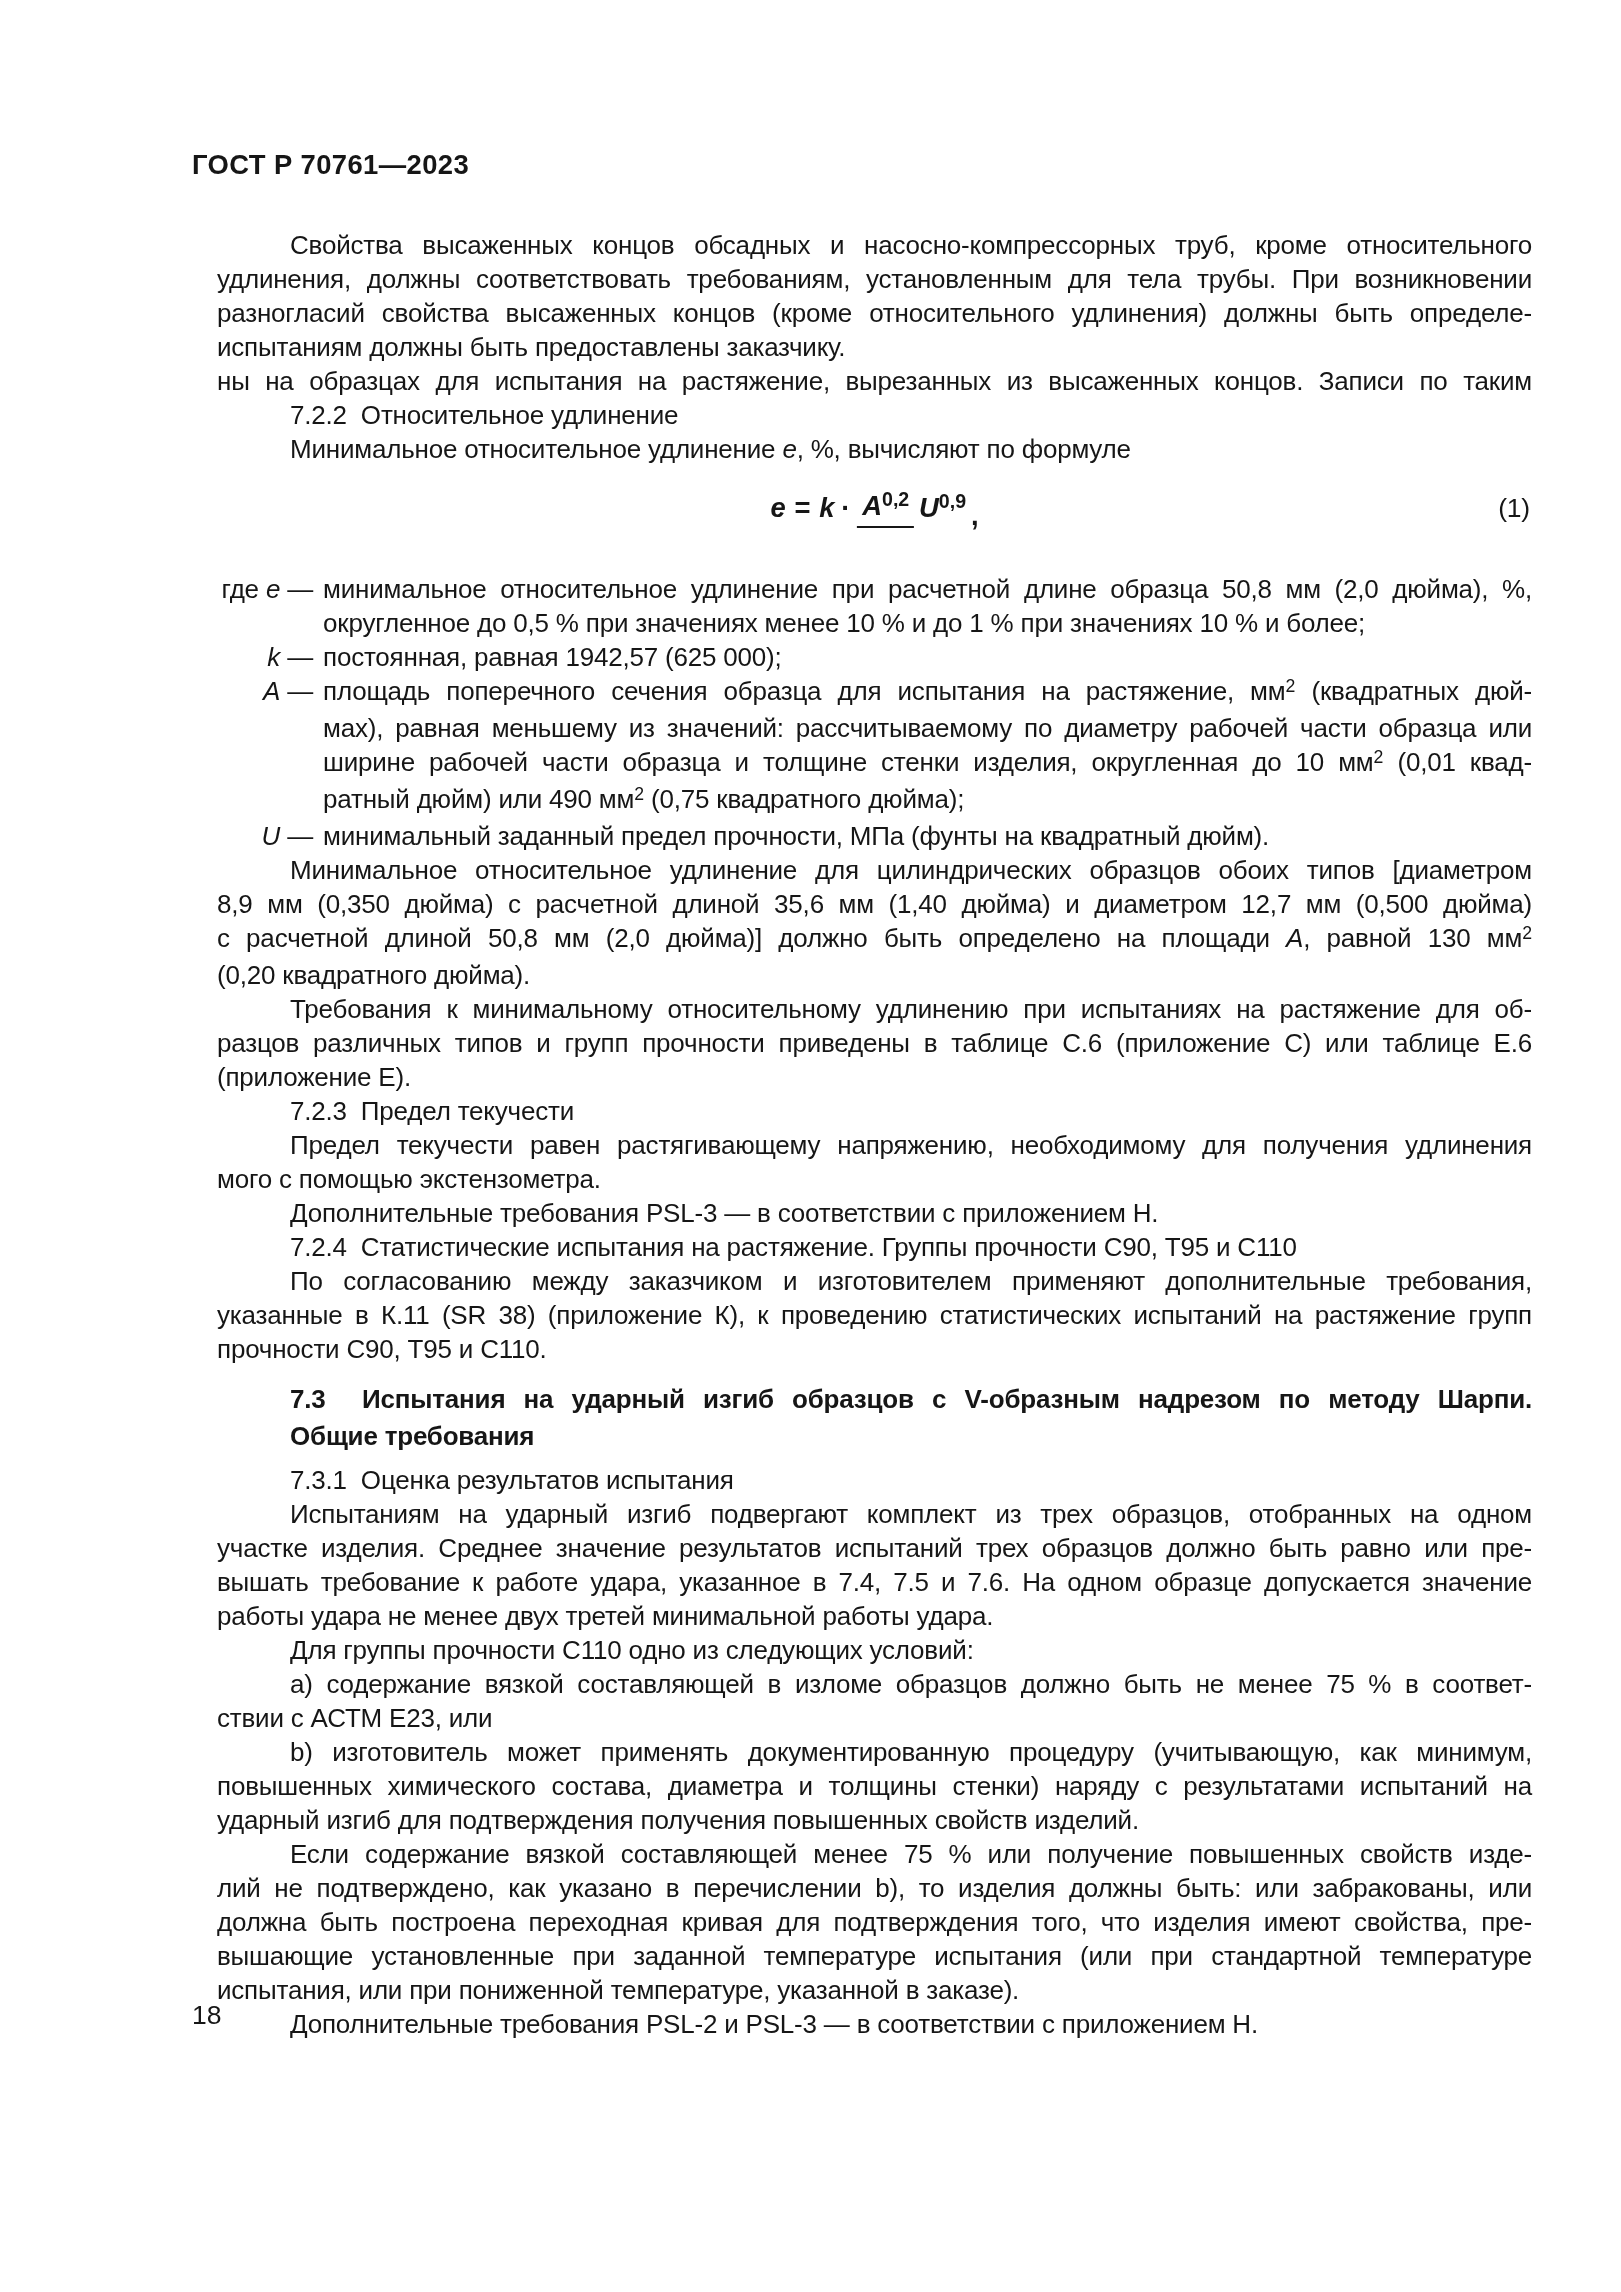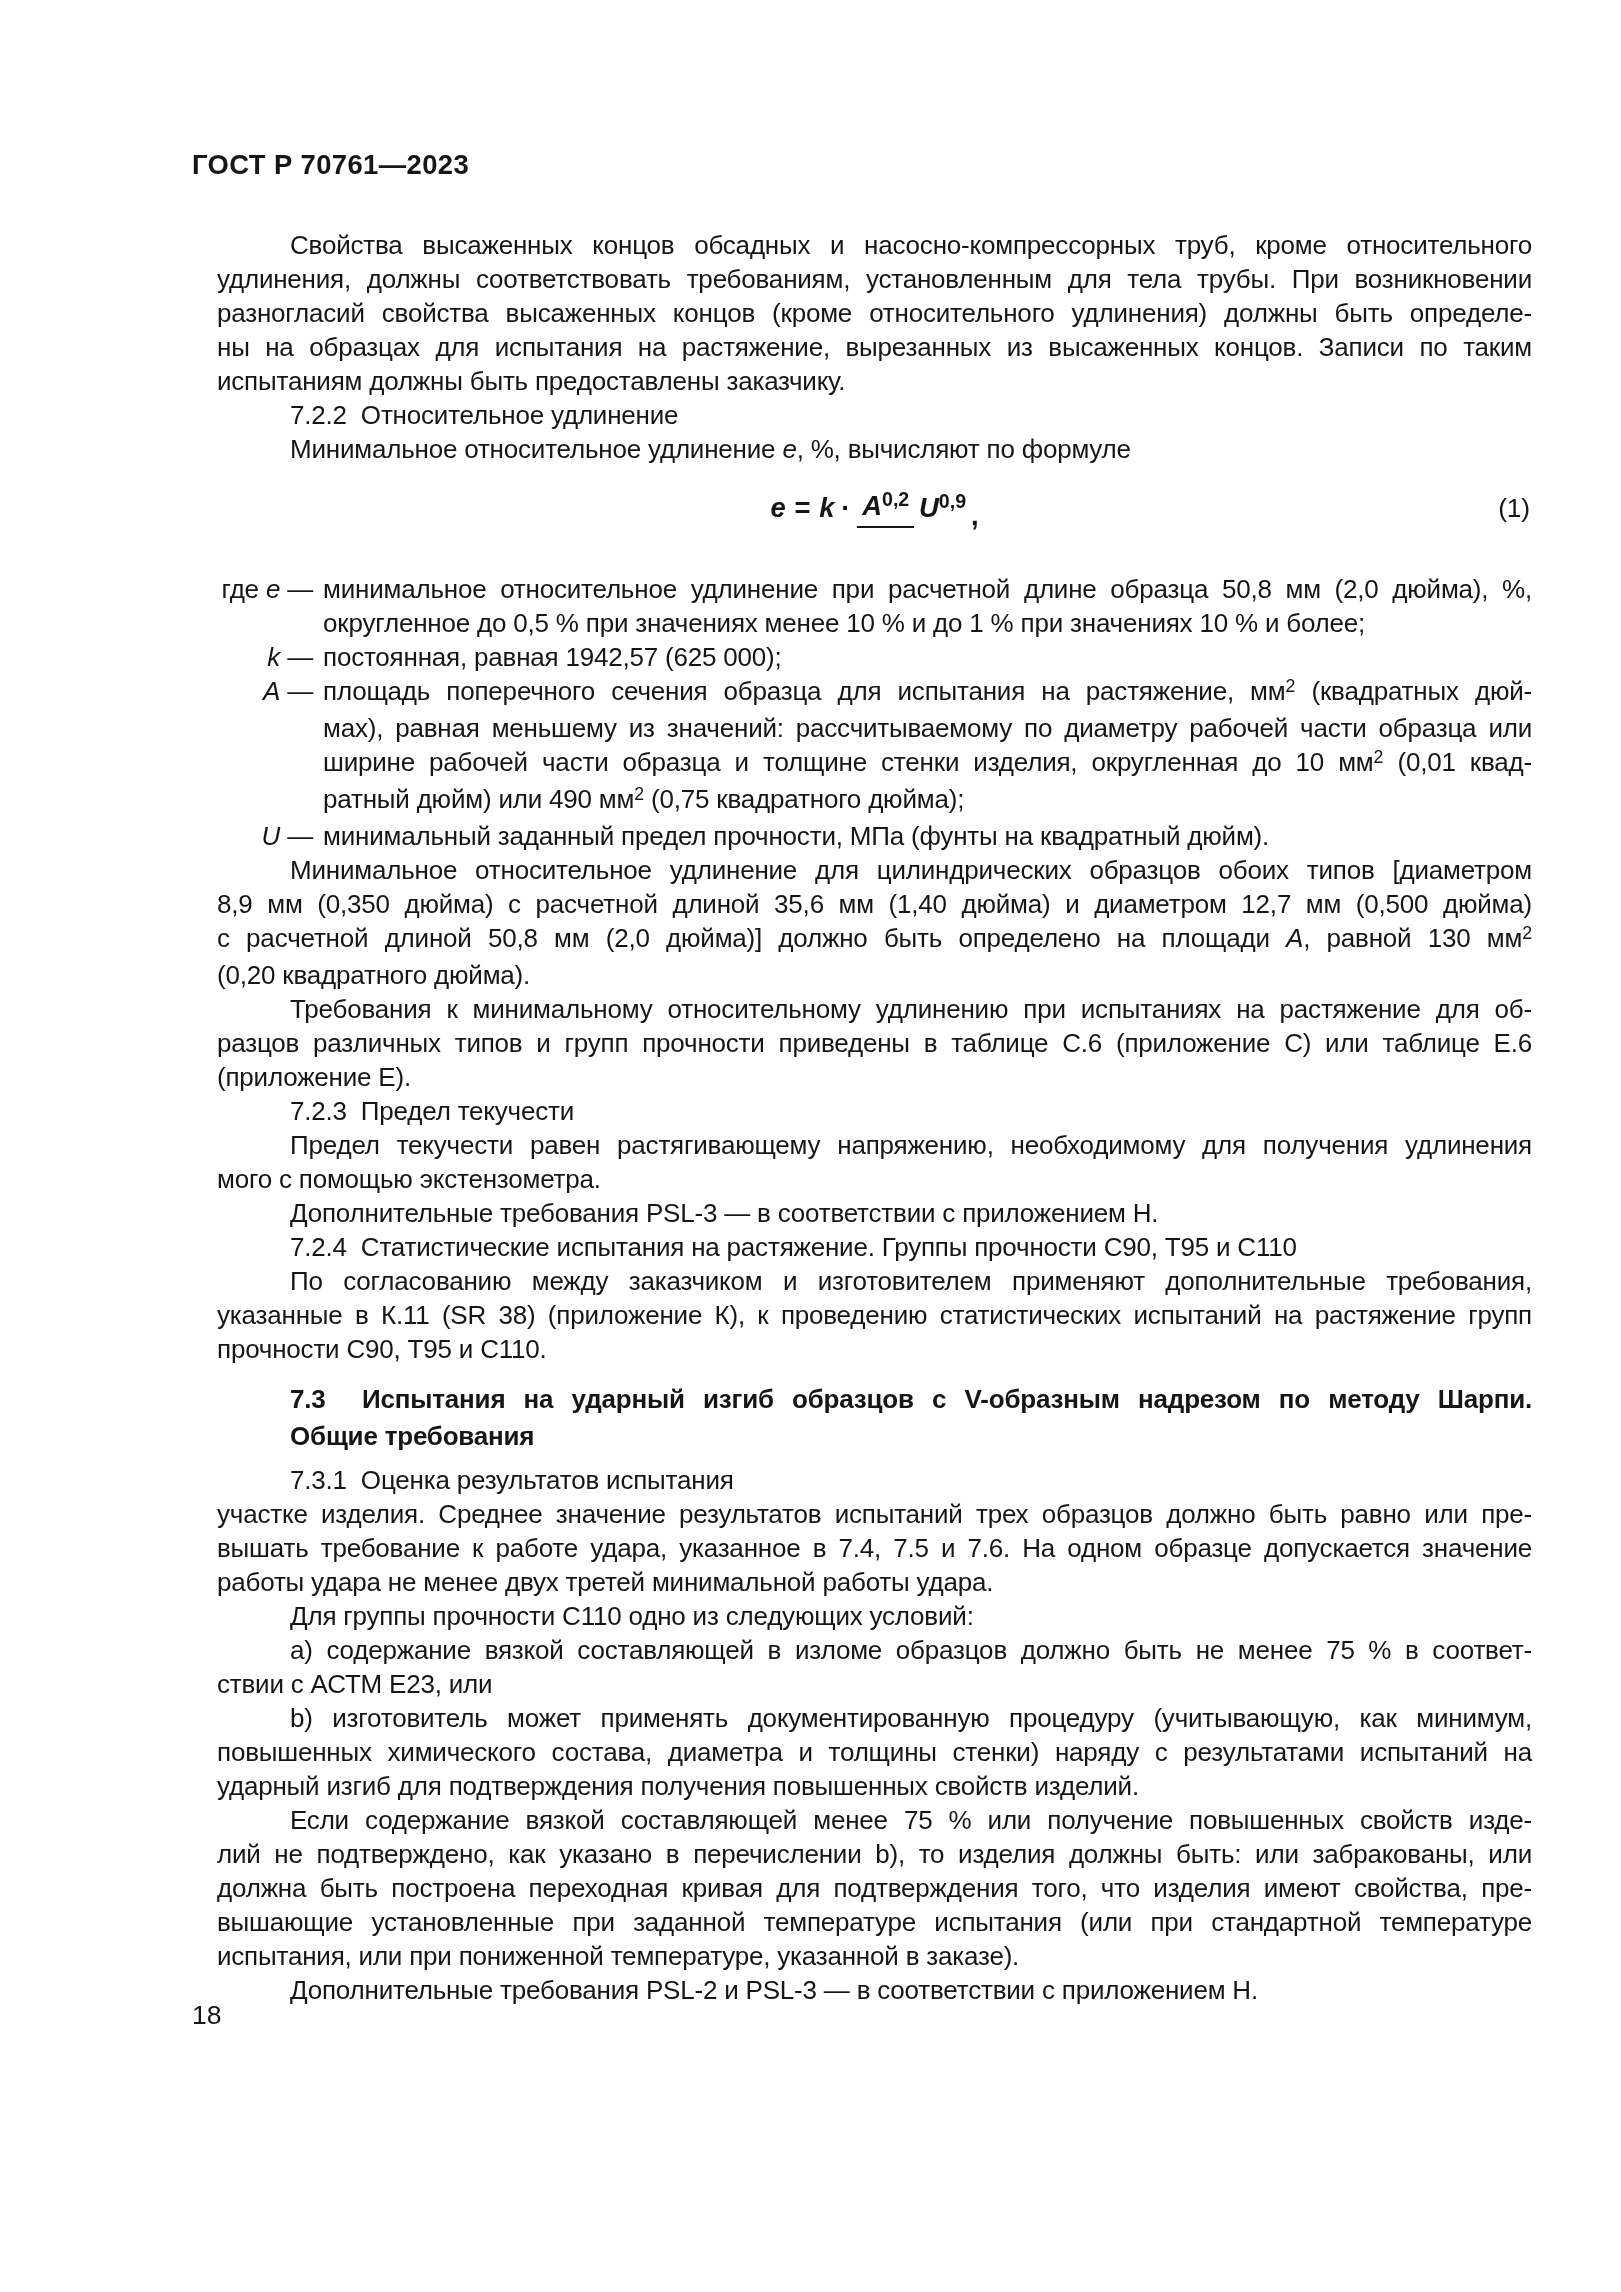--- a/index.html
+++ b/index.html
@@ -49,22 +49,22 @@
 <div class="page">
 
   <div class="doc-header">ГОСТ Р 70761—2023</div>
 
   <div class="content">
     <div id="content-top">
         <div class="para">
           <div class="line first">Свойства высаженных концов обсадных и насосно-компрессорных труб, кроме относительного</div>
           <div class="line">удлинения, должны соответствовать требованиям, установленным для тела трубы. При возникновении</div>
           <div class="line">разногласий свойства высаженных концов (кроме относительного удлинения) должны быть определе-</div>
+          <div class="line last">испытаниям должны быть предоставлены заказчику.</div>
           <div class="line">ны на образцах для испытания на растяжение, вырезанных из высаженных концов. Записи по таким</div>
-          <div class="line last">испытаниям должны быть предоставлены заказчику.</div>
         </div>
         <div class="heading-block">
           <div class="line last">7.2.2&nbsp; Относительное удлинение</div>
         </div>
         <div class="para">
           <div class="line first last">Минимальное относительное удлинение <i>е</i>, %, вычисляют по формуле</div>
         </div>
       </div>
 
     <div class="formula-block">
@@ -133,20 +133,21 @@
           <div class="line last">прочности С90, Т95 и С110.</div>
         </div>
         <div class="section-heading">
           <div class="line">7.3&nbsp; Испытания на ударный изгиб образцов с V-образным надрезом по методу Шарпи.</div>
           <div class="line last">Общие требования</div>
         </div>
         <div class="heading-block">
           <div class="line last">7.3.1&nbsp; Оценка результатов испытания</div>
         </div>
         <div class="para">
+          <div class="line first">Испытаниям на ударный изгиб подвергают комплект из трех образцов, отобранных на одном</div>
           <div class="line">участке изделия. Среднее значение результатов испытаний трех образцов должно быть равно или пре-</div>
           <div class="line">вышать требование к работе удара, указанное в 7.4, 7.5 и 7.6. На одном образце допускается значение</div>
           <div class="line last">работы удара не менее двух третей минимальной работы удара.</div>
         </div>
         <div class="para">
           <div class="line first last">Для группы прочности С110 одно из следующих условий:</div>
         </div>
         <div class="para">
           <div class="line first">a) содержание вязкой составляющей в изломе образцов должно быть не менее 75 % в соответ-</div>
           <div class="line last">ствии с АСТМ Е23, или</div>

